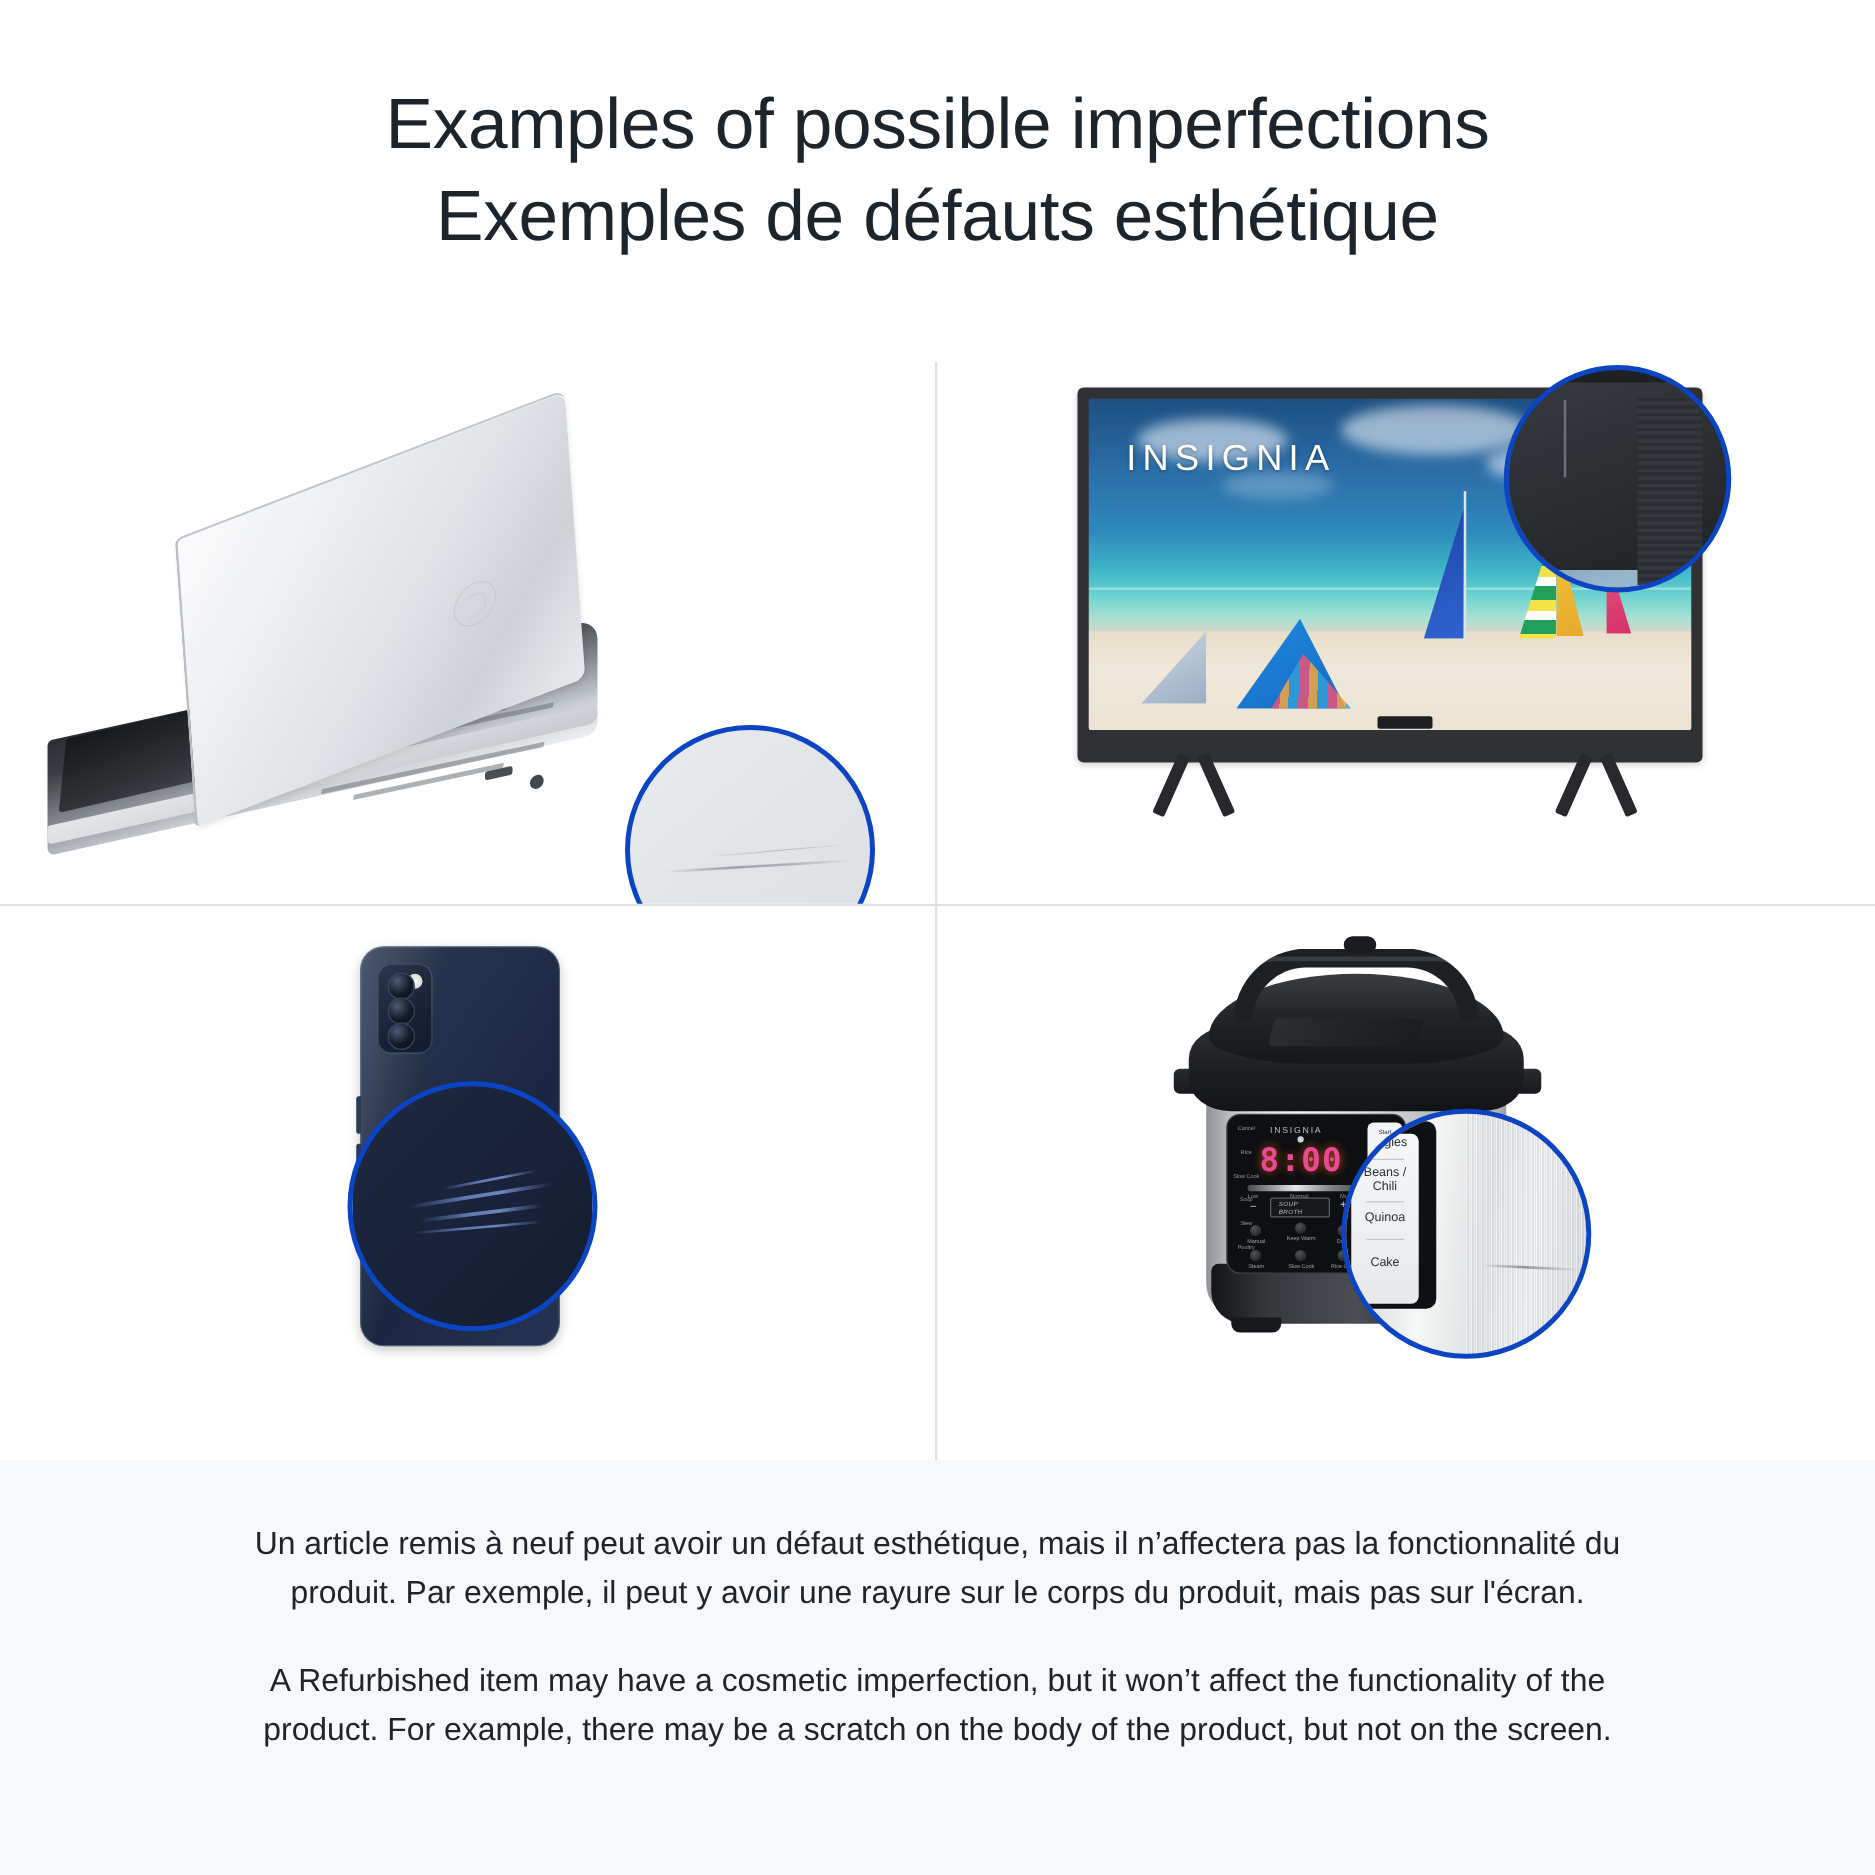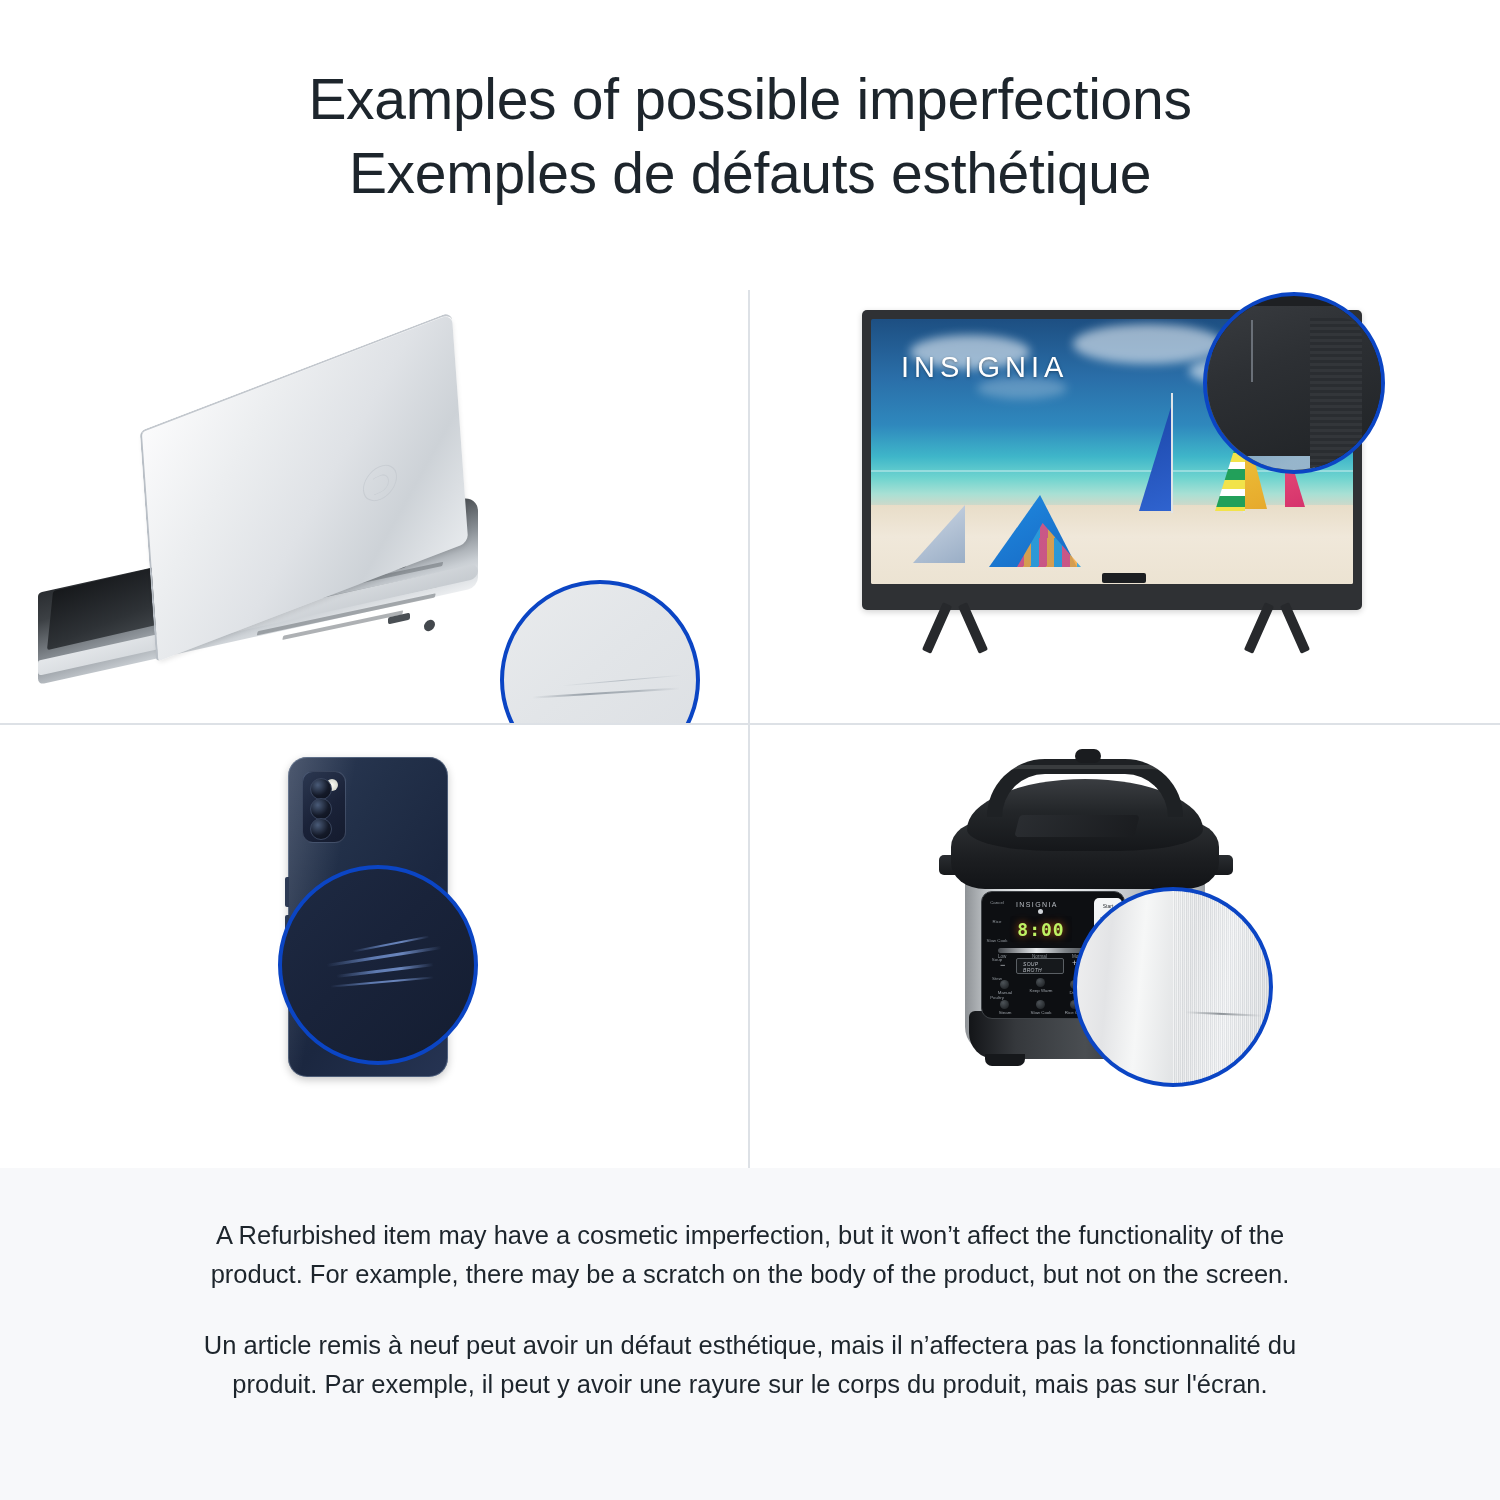--- a/index.html
+++ b/index.html
@@ -167,22 +167,22 @@
   .lid-panel { position: absolute; left: 92px; top: 72px; width: 120px; height: 22px;
      background: linear-gradient(100deg,#2b2e32,#1a1c1f); border-radius: 4px;
      transform: skewX(-14deg); opacity: .9; }
   .ctrl { position: absolute; left: 56px; top: 148px; width: 144px; height: 128px;
      background: #0d0f12; border-radius: 11px; border: 1.4px solid #3f4347; }
   .brand-sm { position: absolute; left: 34px; top: 9px; color: #b9bec4; font-size: 7px;
      letter-spacing: 1.4px; }
   .led { position: absolute; left: 28px; top: 24px; width: 62px; height: 26px;
      background: #0b0d10; border-radius: 3px; display: flex; align-items: center;
      justify-content: center; }
-  .led span { color: #bef264; font-family: "DejaVu Sans Mono", monospace;
-     font-size: 18px; font-weight: 700; letter-spacing: 1px;
+  .led span { color: #ec4899; font-family: "DejaVu Sans Mono", monospace;
+     font-size: 26px; font-weight: 700; letter-spacing: 1px;
      text-shadow: 0 0 8px rgba(255,106,16,.75); }
   .led-dot { position: absolute; left: 56px; top: 17px; width: 5px; height: 5px;
      border-radius: 50%; background: #cfd3d8; }
   .slider { position: absolute; left: 16px; top: 56px; width: 96px; height: 5px;
      background: linear-gradient(90deg,#464a4f,#e6e9ec 40%,#7d8287 70%,#3b3f43);
      border-radius: 3px; }
   .slider-lbl { position: absolute; color: #8d9399; font-size: 4.6px; }
   .prog-box { position: absolute; left: 34px; top: 66px; width: 48px; height: 16px;
      border: 1px solid #5a5f64; border-radius: 2px; background: #16191c; }
   .prog-box i { position: absolute; left: 6px; top: 4px; color: #b6bbc1; font-size: 5px;
@@ -391,24 +391,36 @@
             <div class="rbtn" style="top:60px">Beans / Chili</div>
             <div class="rsep" style="top:77px"></div>
             <div class="rbtn" style="top:81px">Quinoa</div>
             <div class="rsep" style="top:95px"></div>
             <div class="rbtn" style="top:99px">Cake</div>
           </div>
         </div>
 
         <div class="mag cooker-mag">
           <div class="cm-brush"></div>
+          <div class="cm-panel">
+
+            <div class="cm-right">
+              <div class="cm-lbl" style="top:2px">Veggies</div>
+              <div class="cm-sep" style="top:20px"></div>
+              <div class="cm-lbl" style="top:26px">Beans / Chili</div>
+              <div class="cm-sep" style="top:54px"></div>
+              <div class="cm-lbl" style="top:62px">Quinoa</div>
+              <div class="cm-sep" style="top:84px"></div>
+              <div class="cm-lbl" style="top:98px">Cake</div>
+            </div>
+          </div>
           <div class="cm-scratch"></div>
         </div>
       </div>
     </div>
   </div>
 
   <div class="footer">
+    <p class="para">Un article remis à neuf peut avoir un défaut esthétique, mais il n’affectera pas la fonctionnalité du produit. Par exemple, il peut y avoir une rayure sur le corps du produit, mais pas sur l'écran.</p>
     <p class="para">A Refurbished item may have a cosmetic imperfection, but it won’t affect the functionality of the product. For example, there may be a scratch on the body of the product, but not on the screen.</p>
-    <p class="para">Un article remis à neuf peut avoir un défaut esthétique, mais il n’affectera pas la fonctionnalité du produit. Par exemple, il peut y avoir une rayure sur le corps du produit, mais pas sur l'écran.</p>
   </div>
 
 </div>
 
 </body></html>

